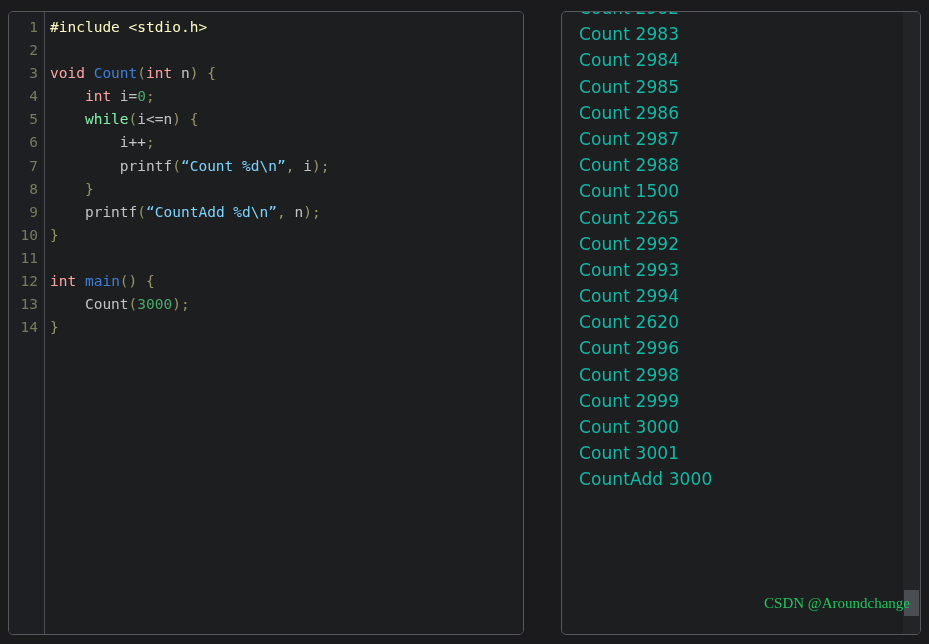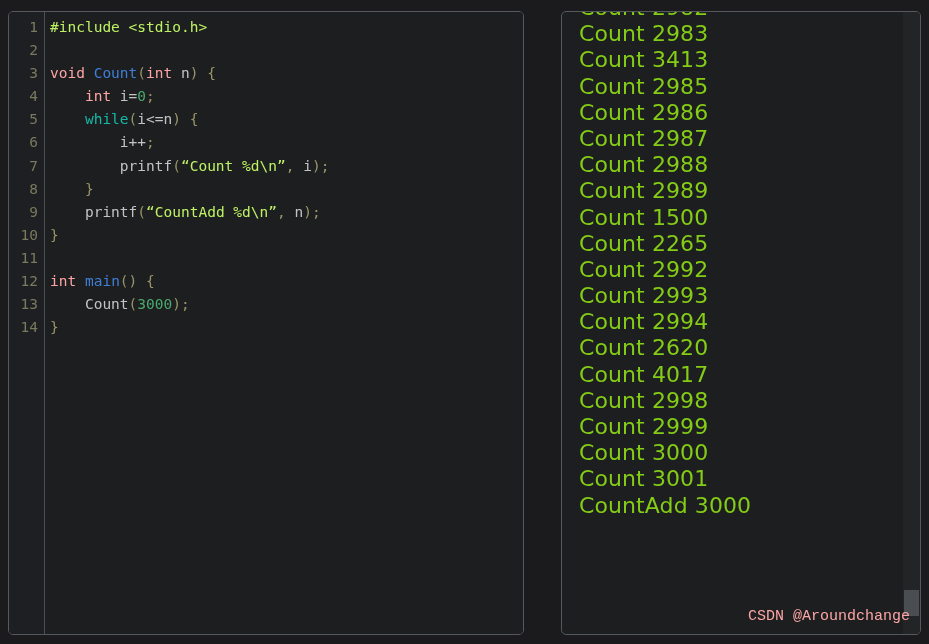--- a/index.html
+++ b/index.html
@@ -58,26 +58,26 @@
   .code-line {
     font-family: "DejaVu Sans Mono", monospace;
     font-size: 14.5px;
     line-height: 23.1px;
     height: 23.1px;
     white-space: pre;
     color: #c3c3c3;
   }
   .tok-plain    { color: #c3c3c3; }
   .tok-keyword  { color: #fca5a5; }
-  .tok-control  { color: #14b8a6; }
+  .tok-control  { color: #86efac; }
   .tok-func     { color: #3f7fd8; }
-  .tok-string   { color: #bef264; }
+  .tok-string   { color: #7dd3fc; }
   .tok-number   { color: #4aa96c; }
   .tok-punct    { color: #9a9468; }
-  .tok-preproc  { color: #bef264; }
+  .tok-preproc  { color: #fef9c3; }
 
   
   #console-panel {
     position: absolute;
     left: 561px;
     top: 11px;
     width: 360px;
     height: 624px;
     box-sizing: border-box;
     background: #1d1e20;
@@ -94,24 +94,24 @@
     overflow: hidden;
   }
   #console-lines {
     position: absolute;
     left: 17px;
     top: -17px;
     right: 0;
   }
   .out-line {
     font-family: "DejaVu Sans", sans-serif;
-    font-size: 22px;
+    font-size: 17px;
     line-height: 26.2px;
     height: 26.2px;
-    color: #84cc16;
+    color: #14b8a6;
     white-space: pre;
     letter-spacing: 0.1px;
   }
 
   
   #console-scrollbar {
     position: absolute;
     right: 0;
     top: 0;
     width: 17px;
@@ -124,24 +124,24 @@
     width: 15px;
     top: 578px;
     height: 26px;
     background: #4a4e52;
   }
 
   
   #watermark {
     position: absolute;
     right: 10px;
-    bottom: 9px;
-    font-family: Liberation Mono, monospace;
+    bottom: 22px;
+    font-family: Liberation Serif, serif;
     font-size: 15px;
-    color: #fca5a5;
+    color: #22c55e;
     white-space: pre;
     pointer-events: none;
   }
 </style>
 </head>
 <body>
 
 <div id="editor-panel">
 
   <div id="gutter">
@@ -179,33 +179,32 @@
     </div>
 
 </div>
 
 <div id="console-panel">
 
   <div id="console-clip">
     <div id="console-lines">
         <div class="out-line">Count 2982</div>
         <div class="out-line">Count 2983</div>
-        <div class="out-line">Count 3413</div>
+        <div class="out-line">Count 2984</div>
         <div class="out-line">Count 2985</div>
         <div class="out-line">Count 2986</div>
         <div class="out-line">Count 2987</div>
         <div class="out-line">Count 2988</div>
-        <div class="out-line">Count 2989</div>
         <div class="out-line">Count 1500</div>
         <div class="out-line">Count 2265</div>
         <div class="out-line">Count 2992</div>
         <div class="out-line">Count 2993</div>
         <div class="out-line">Count 2994</div>
         <div class="out-line">Count 2620</div>
-        <div class="out-line">Count 4017</div>
+        <div class="out-line">Count 2996</div>
         <div class="out-line">Count 2998</div>
         <div class="out-line">Count 2999</div>
         <div class="out-line">Count 3000</div>
         <div class="out-line">Count 3001</div>
         <div class="out-line">CountAdd 3000</div>
       </div>
   </div>
 
   <div id="console-scrollbar">
     <div id="console-scroll-thumb"></div>

